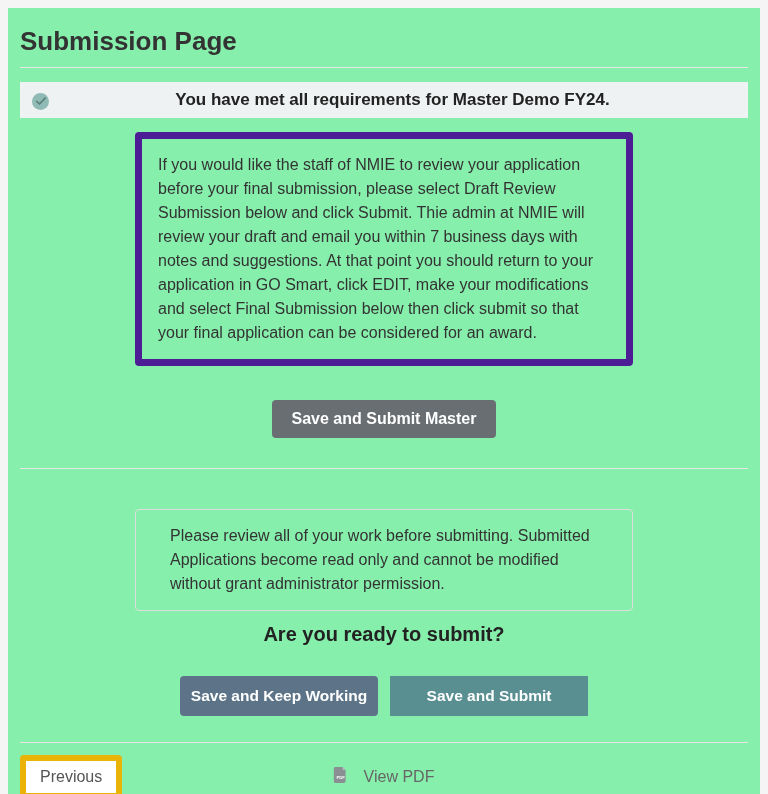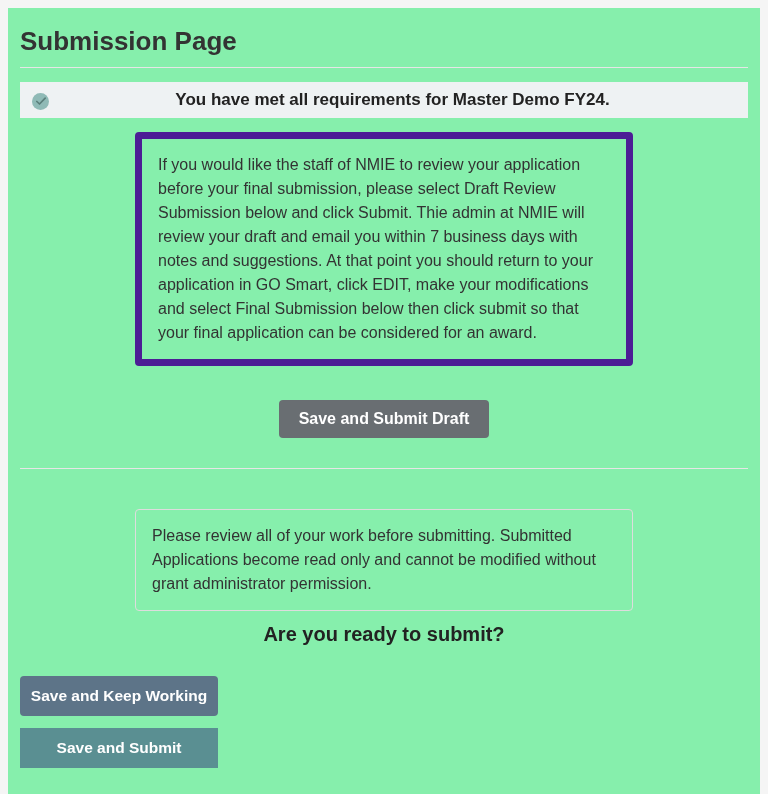--- a/index.html
+++ b/index.html
@@ -83,21 +83,20 @@
       font-size: 20px;
       color: #222;
       margin-top: 6px;
       margin-bottom: 30px;
     }
     .two-btn-row {
       display: flex;
       justify-content: center;
       gap: 12px;
       margin-bottom: 26px;
-      flex-direction: column;
     }
     .btn-slate {
       background: #5d7488;
       color: #fff;
       font-size: 15.5px;
       font-weight: 700;
       padding: 11px 0;
       width: 198px;
       border: none;
       border-radius: 4px;
@@ -144,21 +143,21 @@
     }
     .pdf-icon {
       width: 14px;
       height: 16px;
     }
     .info-box-small {
       border: 1px solid #ddd;
       border-radius: 4px;
       width: 498px;
       margin: 0 auto 12px auto;
-      padding: 14px 16px;
+      padding: 14px 34px;
       font-size: 16px;
       line-height: 1.5;
       color: #333;
     }
   </style>
 </head>
 <body>
 
 <div class="page-container">
 
@@ -169,21 +168,21 @@
       <svg width="10" height="9" viewBox="0 0 12 10">
         <path d="M1 5 L4.2 8 L11 1" stroke="#5a7e7a" stroke-width="2" fill="none" stroke-linecap="round" stroke-linejoin="round"></path>
       </svg>
     </span>
     <span class="status-text">You have met all requirements for Master Demo FY24.</span>
   </div>
 
   <div class="info-box">If you would like the staff of NMIE to review your application before your final submission, please select Draft Review Submission below and click Submit. Thie admin at NMIE will review your draft and email you within 7 business days with notes and suggestions. At that point you should return to your application in GO Smart, click EDIT, make your modifications and select Final Submission below then click submit so that your final application can be considered for an award.</div>
 
   <div class="btn-row-center">
-    <button class="btn-gray">Save and Submit Draft</button>
+    <button class="btn-gray">Save and Submit Master</button>
   </div>
 
   <div class="divider"></div>
 
   <div class="info-box-small">Please review all of your work before submitting. Submitted Applications become read only and cannot be modified without grant administrator permission.</div>
 
   <div class="confirm-question">Are you ready to submit?</div>
 
   <div class="two-btn-row">
     <button class="btn-slate">Save and Keep Working</button>

